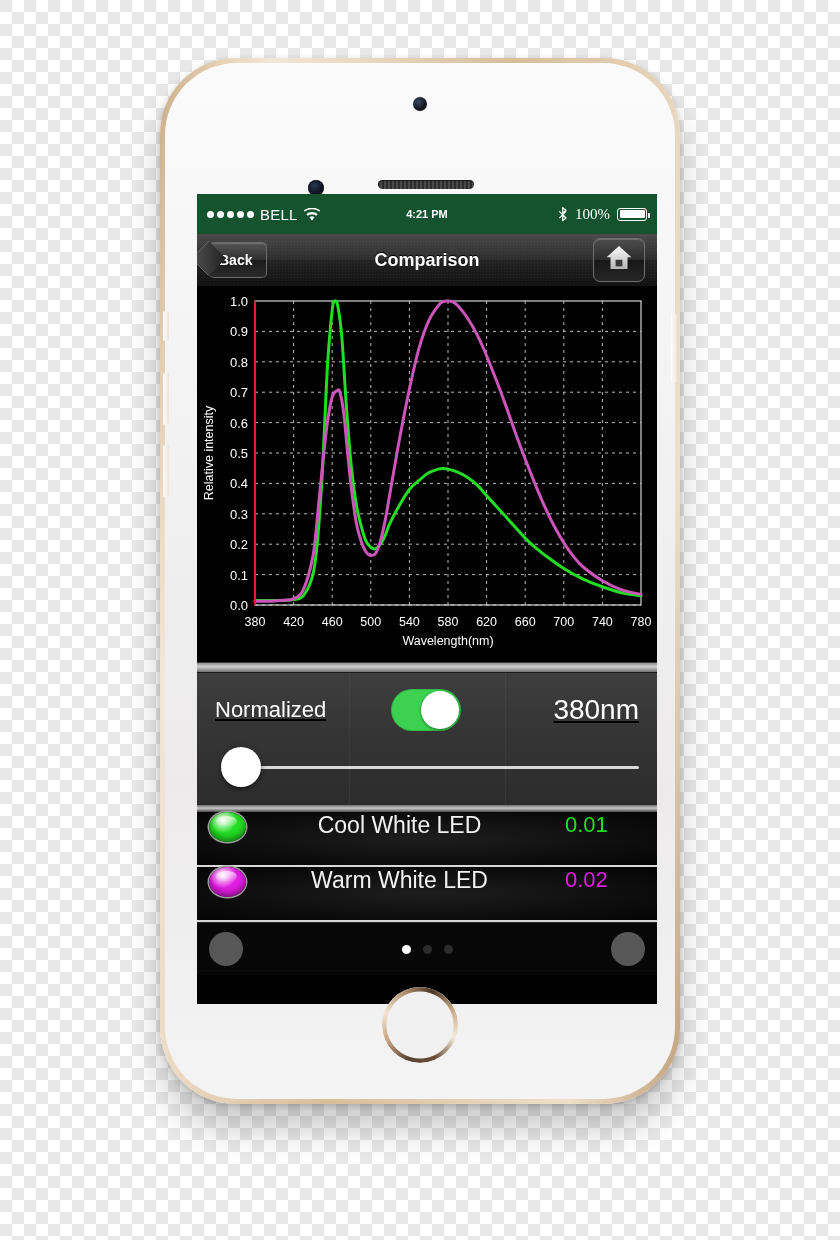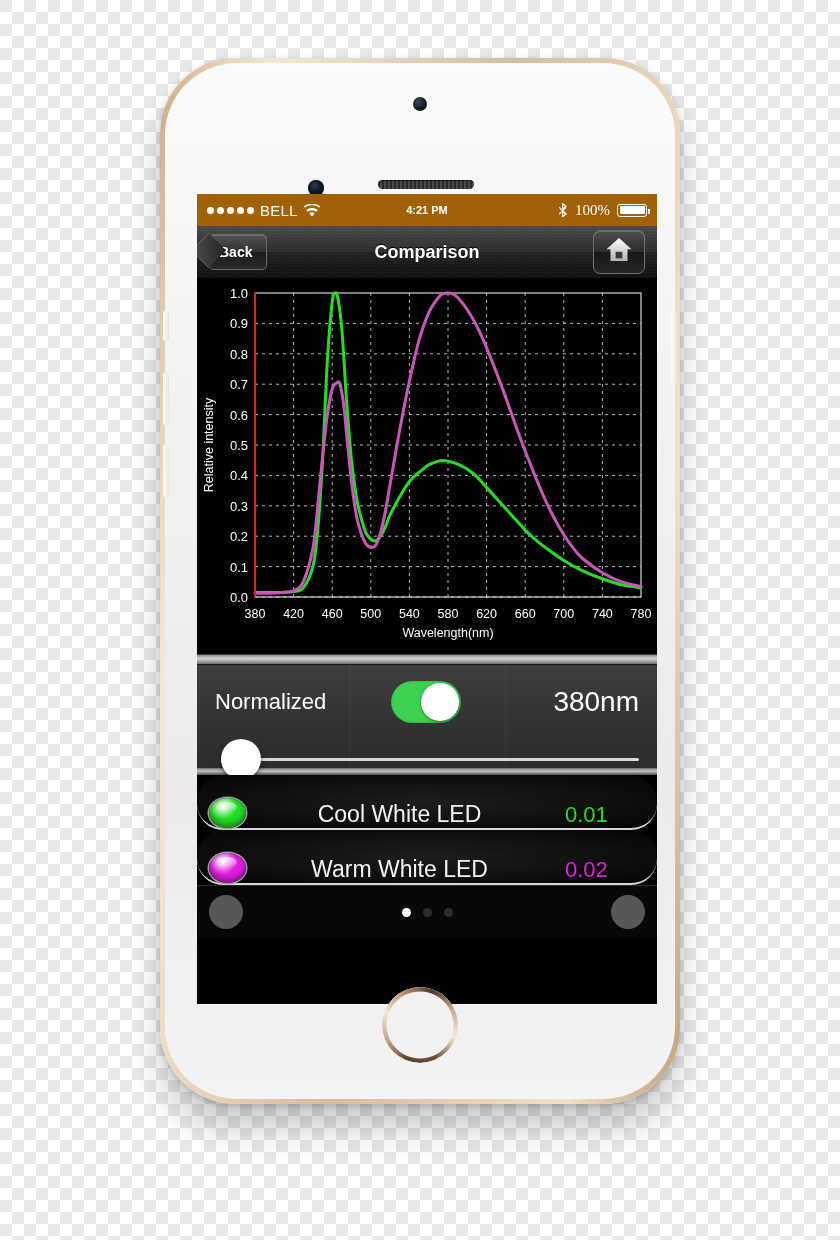--- a/index.html
+++ b/index.html
@@ -49,21 +49,21 @@
     -webkit-mask:radial-gradient(circle, transparent 0 33px, #000 34px);
             mask:radial-gradient(circle, transparent 0 33px, #000 34px);}
 
   
   .screen{
     position:absolute;left:32px;top:131px;width:460px;height:810px;
     background:#000;overflow:hidden;
   }
 
   
-  .statusbar{height:32px;background:#a16207;display:flex;align-items:center;
+  .statusbar{height:40px;background:#14532d;display:flex;align-items:center;
     padding:0 10px;color:#fff;font-size:14px;position:relative;}
   .sb-left{display:flex;align-items:center;gap:6px;}
   .dots{display:flex;gap:3px;}
   .dots i{width:7px;height:7px;border-radius:50%;background:#fff;display:block;}
   .carrier{font-size:15px;letter-spacing:.2px;}
   .wifi{width:16px;height:13px;display:block;}
   .sb-center{position:absolute;left:0;right:0;text-align:center;font-size:11px;font-weight:600;pointer-events:none;}
   .sb-right{margin-left:auto;display:flex;align-items:center;gap:7px;position:relative;z-index:2;font-family:Liberation Serif, serif;}
   .bt{width:10px;height:15px;display:block;}
   .pct{font-size:15px;}
@@ -97,43 +97,43 @@
   .chartwrap{position:relative;background:#000;height:375px;}
   svg.chart{display:block;}
   .axis-text{fill:#fff;font-family:"Liberation Sans",sans-serif;font-size:13px;}
   .axis-text-sm{fill:#fff;font-family:"Liberation Sans",sans-serif;font-size:12.5px;}
 
   .divider-bar{height:9px;
     background:linear-gradient(180deg,#8e8e8e 0%,#cfcfcf 40%,#b4b4b4 60%,#6e6e6e 100%);
     border-top:1px solid #3a3a3a;border-bottom:1px solid #1a1a1a;}
 
   
-  .controls{position:relative;height:103px;
-    background:linear-gradient(180deg,#3e3e3e 0%,#343434 50%,#2c2c2c 100%);}
+  .controls{position:relative;height:132px;
+    background:linear-gradient(180deg,#3e3e3e 0%,#343434 50%,#2c2c2c 100%);text-decoration:underline;}
   .controls:before{content:"";position:absolute;top:0;bottom:0;left:33%;width:1px;background:rgba(255,255,255,.045);}
   .controls:after{content:"";position:absolute;top:0;bottom:0;left:67%;width:1px;background:rgba(255,255,255,.045);}
   .ctl-row{display:flex;align-items:center;height:74px;padding:0 18px;position:relative;z-index:2;}
   .ctl-label{color:#fff;font-size:22px;flex:0 0 auto;width:160px;}
   .switch{position:relative;width:70px;height:42px;border-radius:21px;background:#3cd150;
     box-shadow:inset 0 0 0 1px rgba(0,0,0,.12);margin-left:16px;}
   .knob{position:absolute;right:2px;top:2px;width:38px;height:38px;border-radius:50%;background:#fff;
     box-shadow:0 1px 3px rgba(0,0,0,.45);}
   .ctl-value{color:#fff;font-size:28px;margin-left:auto;}
   .slider{position:relative;height:40px;margin:0 8px;}
   .track{position:absolute;left:18px;right:10px;top:19px;height:3px;background:#d8d8d8;border-radius:2px;}
   .thumb{position:absolute;left:16px;top:0;width:40px;height:40px;border-radius:50%;background:#fff;
     box-shadow:0 2px 5px rgba(0,0,0,.55);}
 
   .divider-bar2{height:7px;
     background:linear-gradient(180deg,#6e6e6e 0%,#c6c6c6 45%,#9a9a9a 65%,#4a4a4a 100%);}
 
   
-  .row{position:relative;height:53px;display:flex;align-items:flex-end;
+  .row{position:relative;height:53px;display:flex;align-items:flex-start;
     background:radial-gradient(ellipse at 50% 50%, #1e1e1e 0%, #0b0b0b 70%, #050505 100%);
-    border-bottom:2px solid #d7d7d7;border-radius:26px;}
+    border-bottom:2px solid #d7d7d7;}
   .swatch{width:37px;height:30px;border-radius:50%;margin-left:12px;position:relative;
     box-shadow:inset 0 -3px 6px rgba(0,0,0,.45), 0 0 0 1.5px #9c9c9c;}
   .swatch:after{content:"";position:absolute;left:18%;top:12%;width:58%;height:38%;border-radius:50%;
     background:linear-gradient(180deg,rgba(255,255,255,.65),rgba(255,255,255,0));}
   .row-name{flex:1;text-align:center;color:#f2f2f2;font-size:23px;padding-right:12px;}
   .row-val{width:92px;text-align:left;font-size:22px;}
 
   
   .bottombar{position:relative;height:52px;background:#070707;display:flex;align-items:center;
     border-top:1px solid #2a2a2a;}

